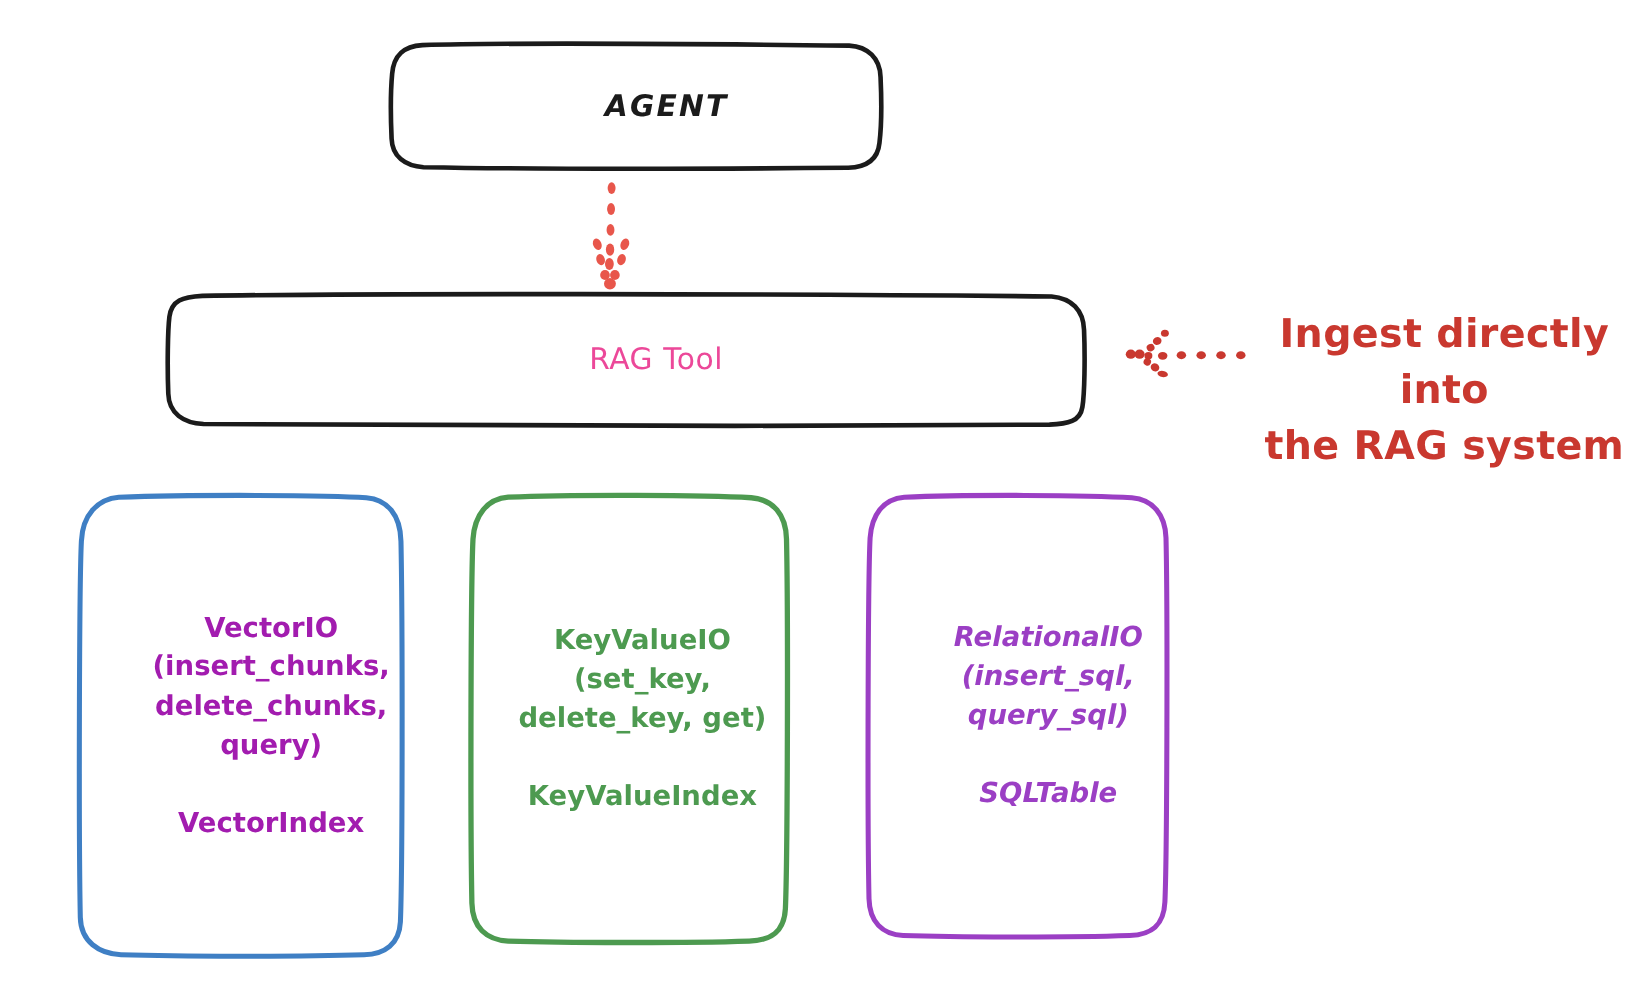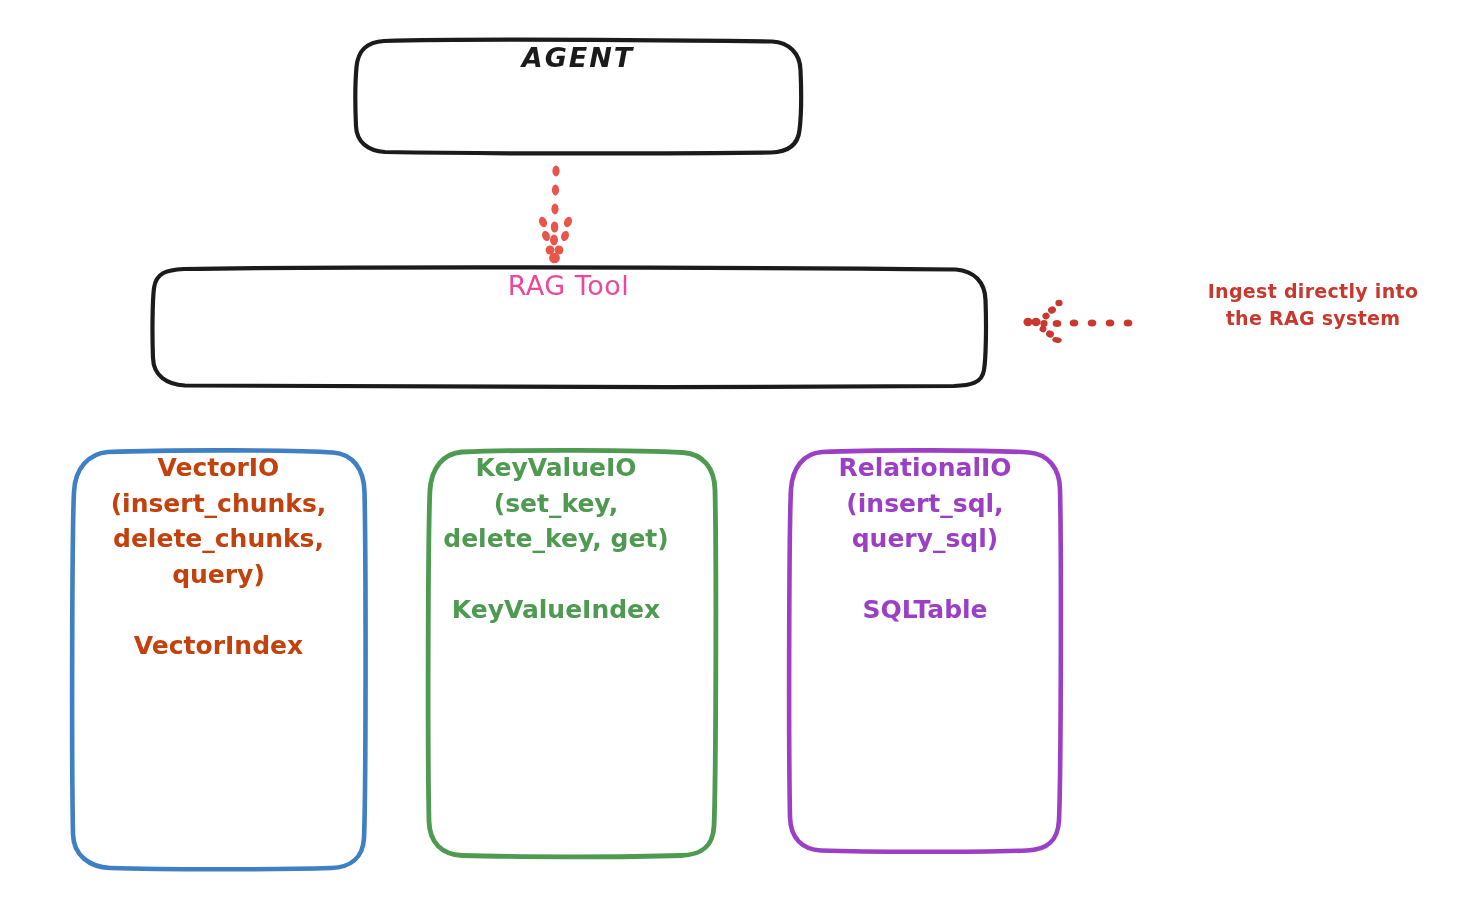--- a/index.html
+++ b/index.html
@@ -16,24 +16,25 @@
   }
   #canvas {
     position: absolute;
     inset: 0;
     width: 1484px;
     height: 910px;
   }
   .node {
     position: absolute;
     display: flex;
-    align-items: flex-start;
+    align-items: center;
     justify-content: center;
     box-sizing: border-box;
     text-align: center;
+    margin-left: 28px;
   }
   .node-label {
     white-space: pre-line;
     line-height: 1.30;
   }
 
   
   #agent-box {
     left: 355px;
     top: 40px;
@@ -69,47 +70,48 @@
     font-size: 25px;
     font-weight: 600;
     line-height: 1.42;
   }
   #vectorio-box {
     left: 72px;
     top: 450px;
     width: 293px;
     height: 418px;
   }
-  #vectorio-box .node-label { color: #c2410c; }
+  #vectorio-box .node-label { color: #a21caf; }
 
   #keyvalueio-box {
     left: 412px;
     top: 450px;
     width: 288px;
     height: 405px;
   }
   #keyvalueio-box .node-label { color: #4d9a50; }
 
   #relationalio-box {
     left: 790px;
     top: 450px;
     width: 270px;
     height: 400px;
+    font-style: italic;
   }
   #relationalio-box .node-label { color: #9b3fc4; }
 
   
   #ingest-annotation {
     position: absolute;
     left: 1148px;
     top: 278px;
     width: 330px;
     color: #c9382f;
     font-family: "DejaVu Sans", sans-serif;
-    font-size: 19px;
+    font-size: 36px;
     font-weight: 600;
     line-height: 1.42;
     text-align: center;
     white-space: pre-line;
     letter-spacing: 0.3px;
   }
 </style>
 </head>
 <body>
 

